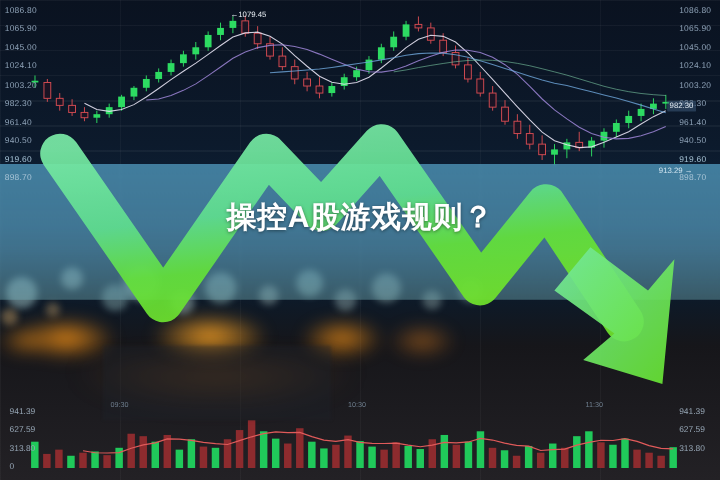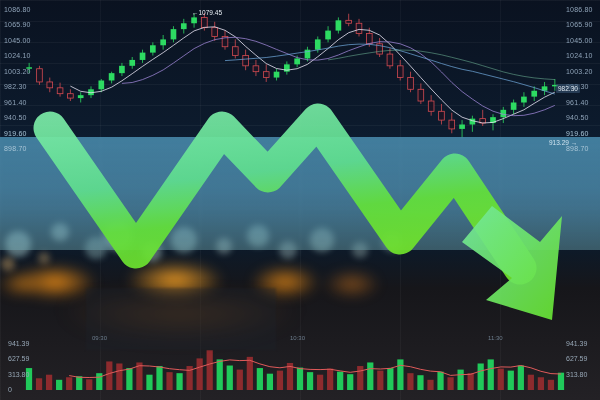--- a/index.html
+++ b/index.html
@@ -373,15 +373,16 @@
              L 268 176
              L 318 120
              L 400 238
              L 455 170
              L 520 268" fill="none" stroke="url(#agrad)" stroke-width="33" stroke-linejoin="round" stroke-linecap="round" opacity="0.93"></path>
 
     <path d="M 552 320 L 486 300 L 512 278 L 462 242 L 492 206 L 540 242 L 562 216 Z" fill="url(#agrad2)" opacity="0.96"></path>
   </svg>
 
   <div class="headline">
+    <span class="line l2">操控A股游戏规则？</span>
   </div>
 
 </div>
 
 </body></html>

